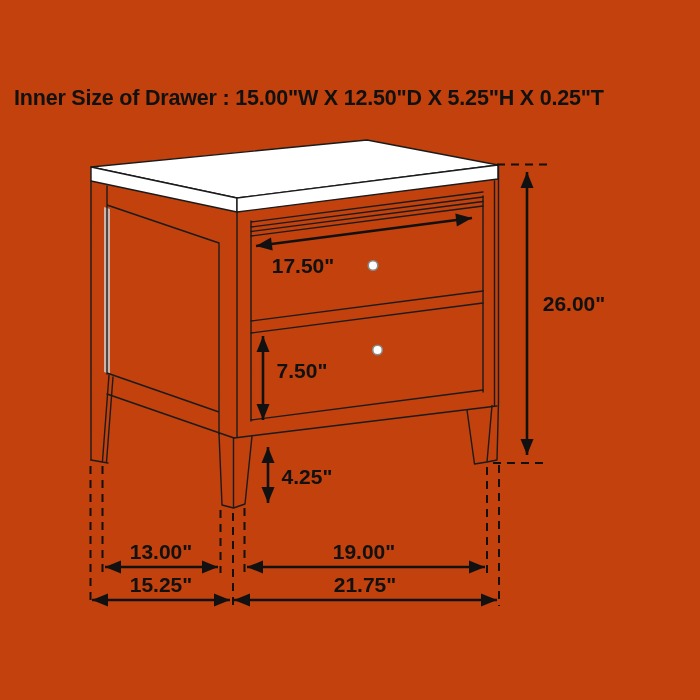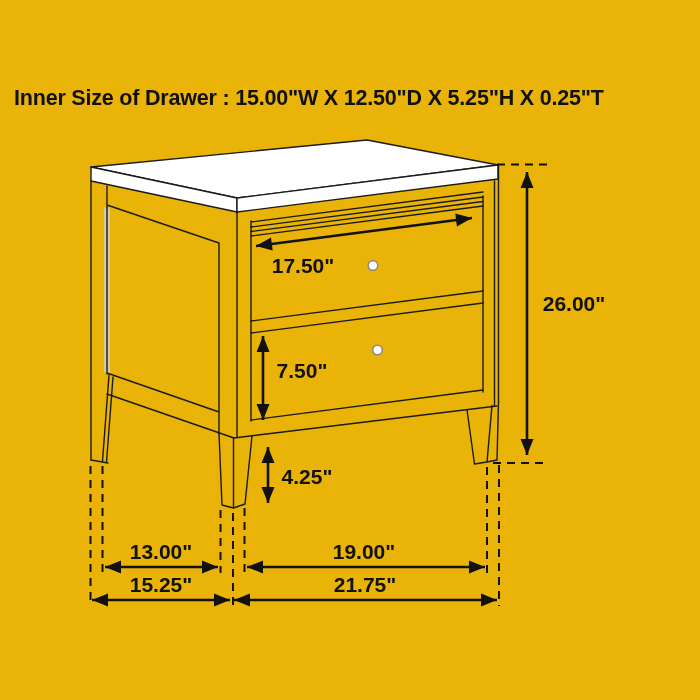--- a/index.html
+++ b/index.html
@@ -1,19 +1,19 @@
 <!DOCTYPE html>
 <html><head>
 <meta charset="utf-8">
 <style>
   html,body{margin:0;padding:0;background:#fff;}
   .canvas{
     position:relative;
     width:700px;height:700px;
-    background:#eab308;
+    background:#c2410c;
     overflow:hidden;
     font-family:"Liberation Sans", sans-serif;
   }
   .title{
     position:absolute;
     left:14px;top:86px;
     font-size:21.5px;
     font-weight:bold;
     color:#111;
     letter-spacing:-0.2px;

